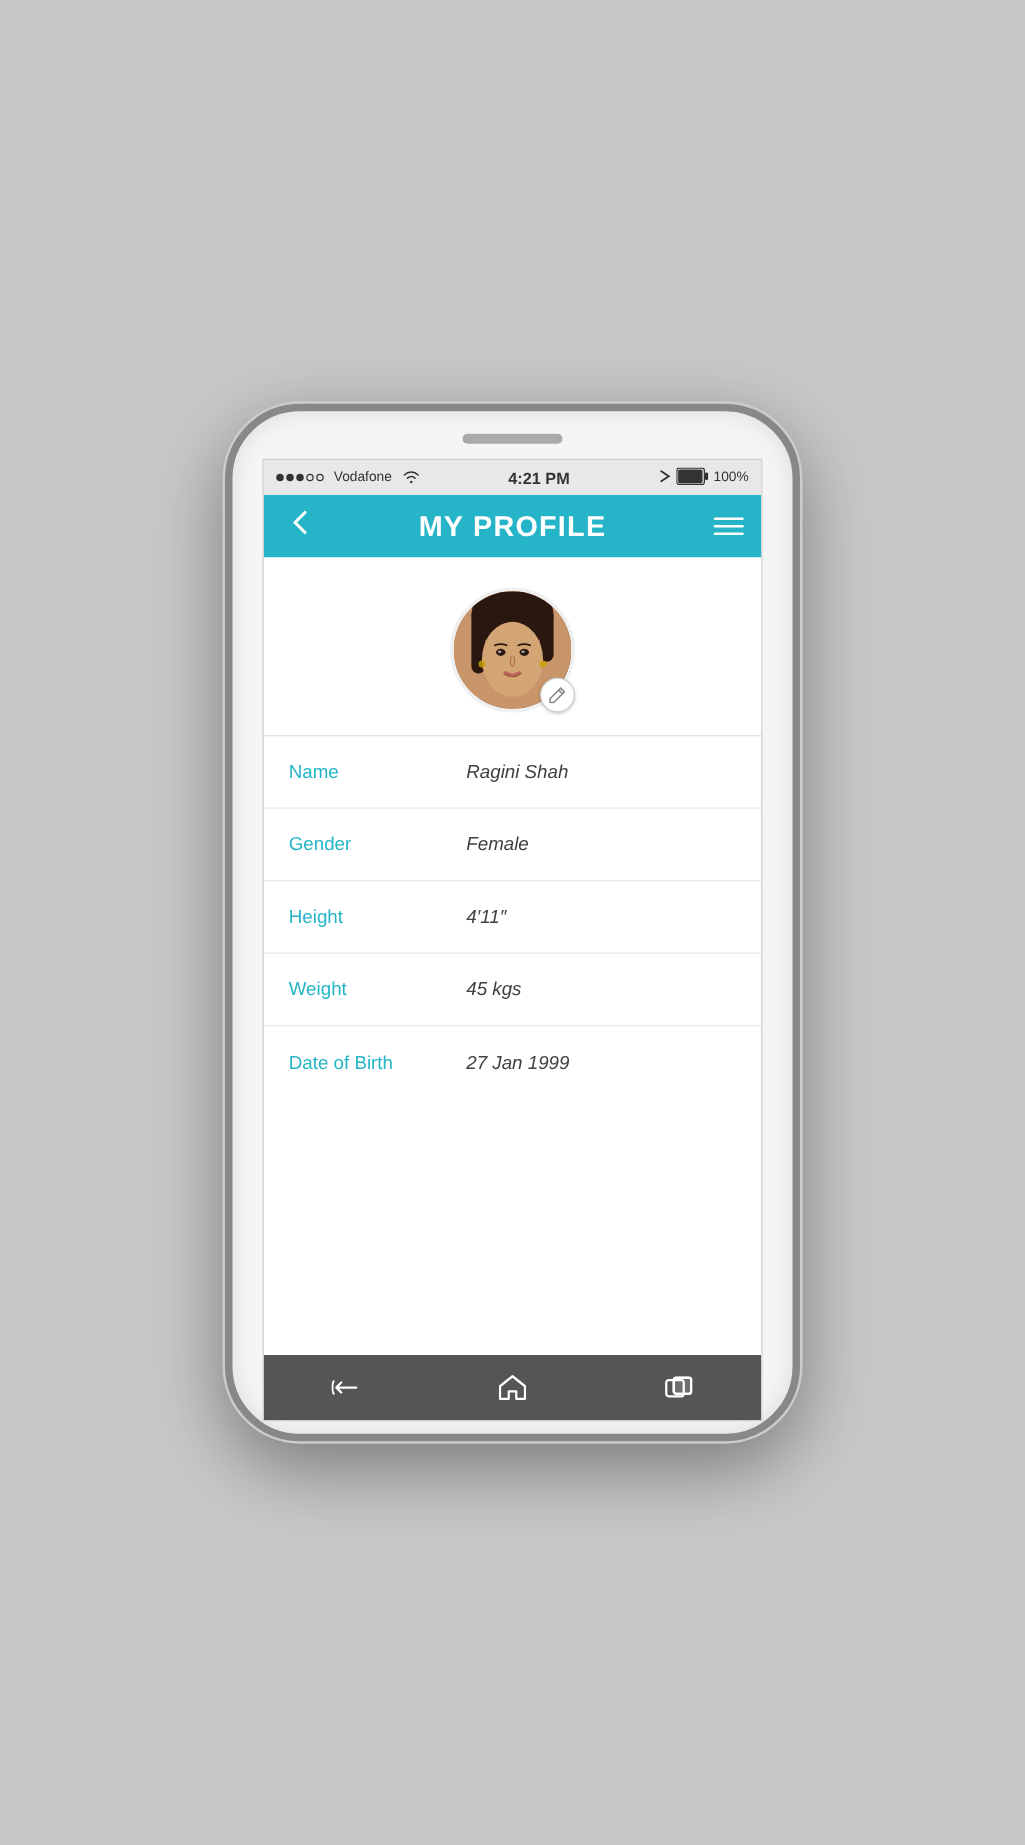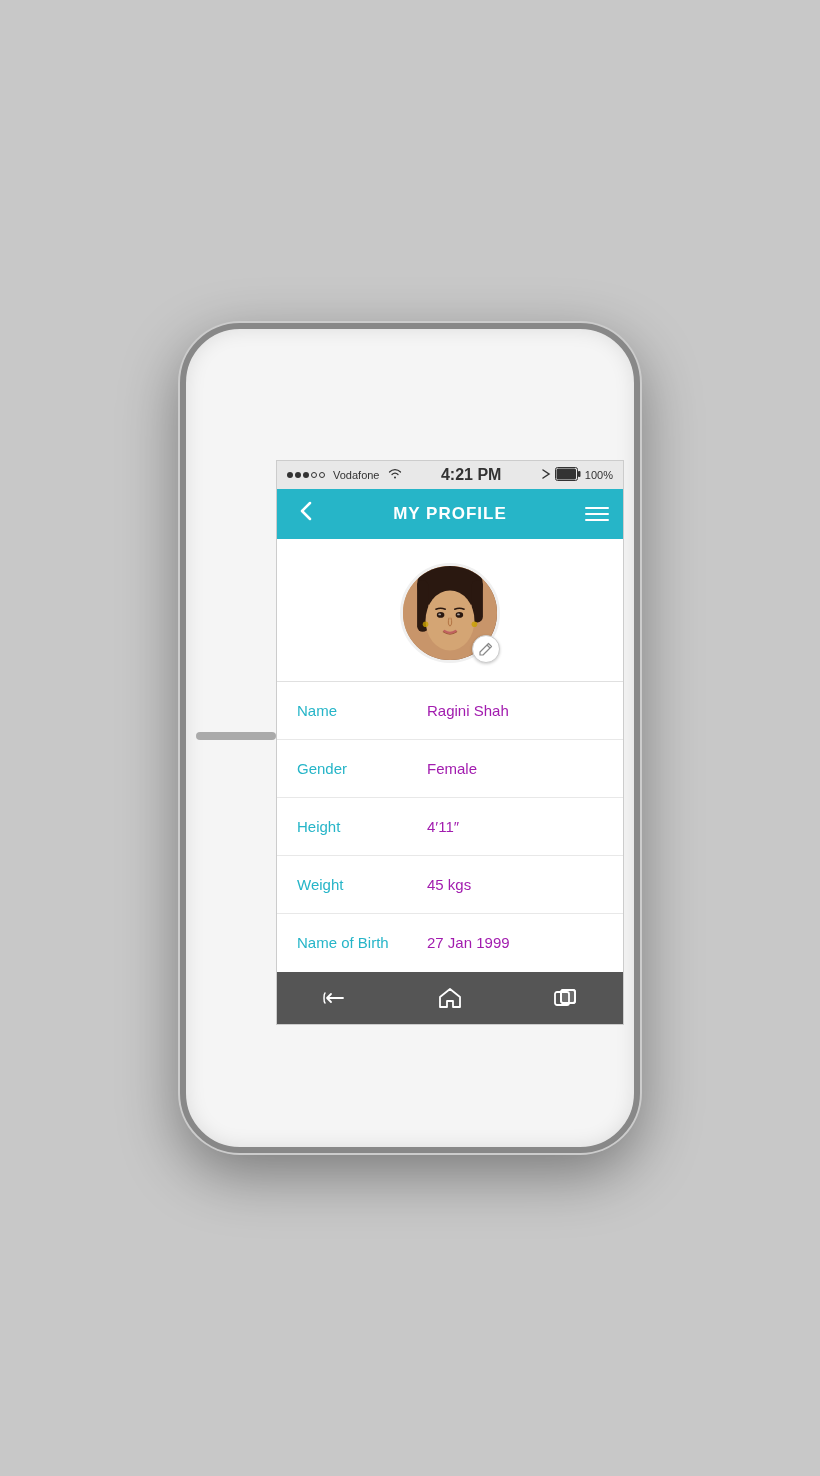--- a/index.html
+++ b/index.html
@@ -15,20 +15,21 @@
 
     .phone-outer {
       width: 460px;
       height: 830px;
       background: #f5f5f5;
       border-radius: 60px;
       border: 6px solid #888;
       box-shadow: 0 0 0 2px #ccc, inset 0 0 20px rgba(0,0,0,0.1), 0 20px 60px rgba(0,0,0,0.4);
       position: relative;
       display: flex;
+      flex-direction: column;
       align-items: center;
       padding: 18px 10px 10px;
     }
 
     .phone-speaker {
       width: 80px;
       height: 8px;
       background: #aaa;
       border-radius: 4px;
       margin-bottom: 12px;
@@ -82,21 +83,21 @@
       border: 1.5px solid #333;
     }
 
     .wifi-icon {
       margin-left: 4px;
       font-size: 13px;
     }
 
     .status-center {
       font-weight: 600;
-      font-size: 16px;
+      font-size: 13px;
     }
 
     .status-right {
       display: flex;
       align-items: center;
       gap: 4px;
       font-size: 11px;
       text-align: right;
     }
 
@@ -114,21 +115,21 @@
     .back-btn {
       color: white;
       font-size: 22px;
       cursor: pointer;
       width: 30px;
       text-align: center;
     }
 
     .app-title {
       color: white;
-      font-size: 17px;
+      font-size: 23px;
       font-weight: 700;
       letter-spacing: 1px;
     }
 
     .menu-btn {
       color: white;
       cursor: pointer;
       display: flex;
       flex-direction: column;
       gap: 4px;
@@ -208,38 +209,40 @@
       flex: 1;
       overflow-y: auto;
     }
 
     .profile-row {
       display: flex;
       align-items: center;
       padding: 16px 20px;
       border-bottom: 1px solid #e8e8e8;
       min-height: 58px;
+      gap: 12px;
     }
 
     .profile-row:last-child {
       border-bottom: none;
     }
 
     .row-label {
       color: #26b5c8;
       font-size: 15px;
       font-weight: 500;
       width: 130px;
       flex-shrink: 0;
     }
 
     .row-value {
-      color: #a21caf;
+      color: #404040;
       font-size: 15px;
       flex: 1;
+      font-style: italic;
     }
 
     
     .bottom-nav {
       background: #555;
       height: 52px;
       display: flex;
       align-items: center;
       justify-content: space-around;
       flex-shrink: 0;
@@ -367,21 +370,21 @@
         </div>
         <div class="profile-row">
           <span class="row-label">Height</span>
           <span class="row-value">4′11″</span>
         </div>
         <div class="profile-row">
           <span class="row-label">Weight</span>
           <span class="row-value">45 kgs</span>
         </div>
         <div class="profile-row">
-          <span class="row-label">Name of Birth</span>
+          <span class="row-label">Date of Birth</span>
           <span class="row-value">27 Jan 1999</span>
         </div>
       </div>
 
     <div class="bottom-nav">
       <div class="nav-btn">
         <svg width="24" height="18" viewBox="0 0 24 18" fill="none">
           <path d="M4 9H20M4 9L8 5M4 9L8 13" stroke="white" stroke-width="1.8" stroke-linecap="round" stroke-linejoin="round"></path>
           <path d="M2 4C2 4 1 5 1 9C1 13 2 14 2 14" stroke="white" stroke-width="1.5" stroke-linecap="round"></path>
         </svg>

